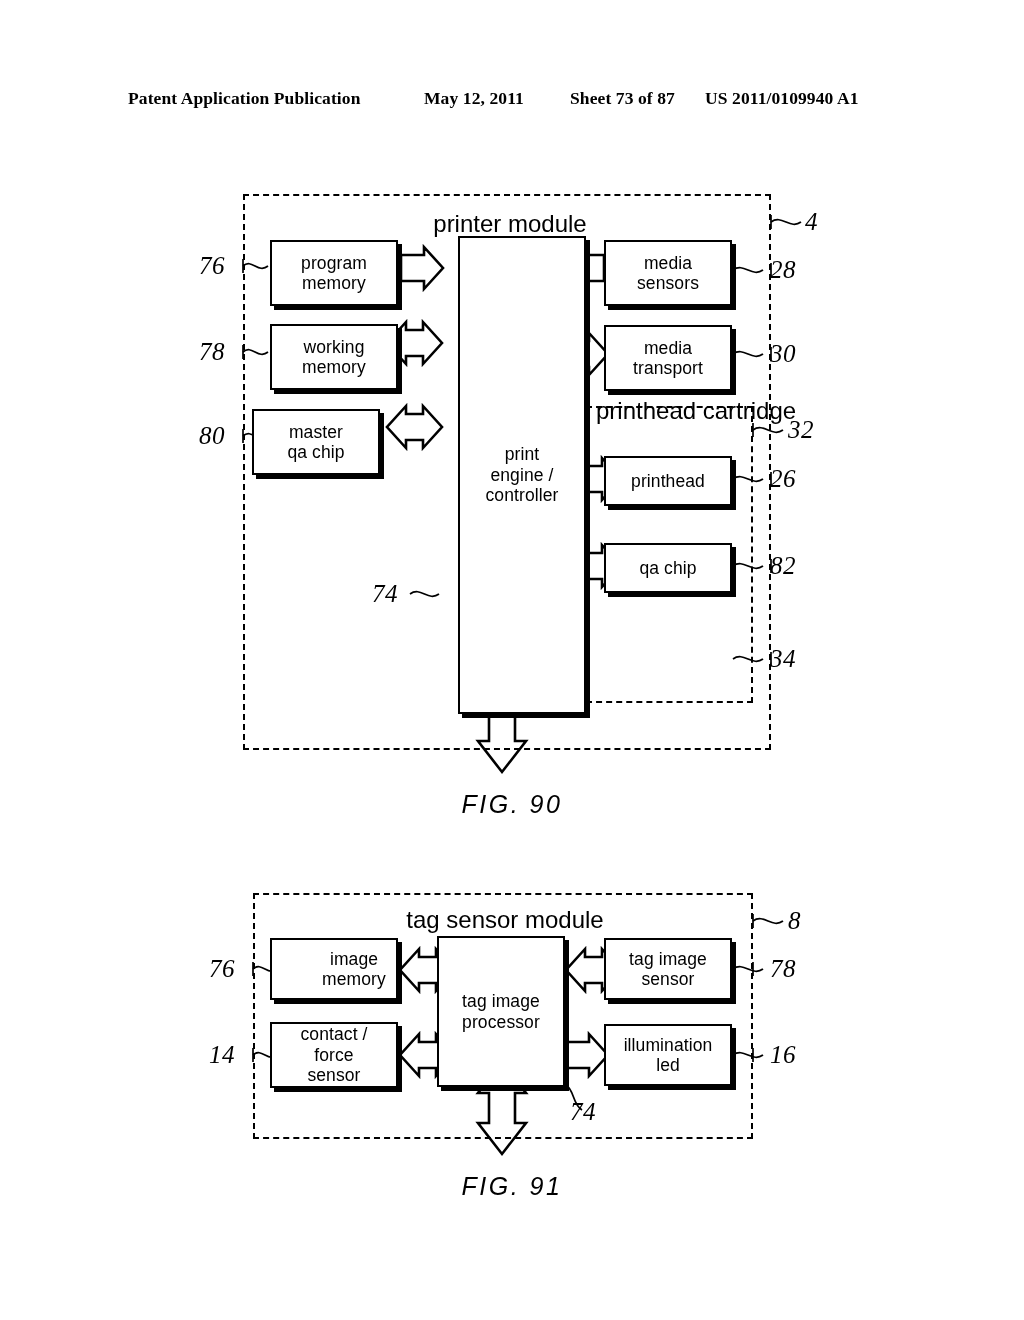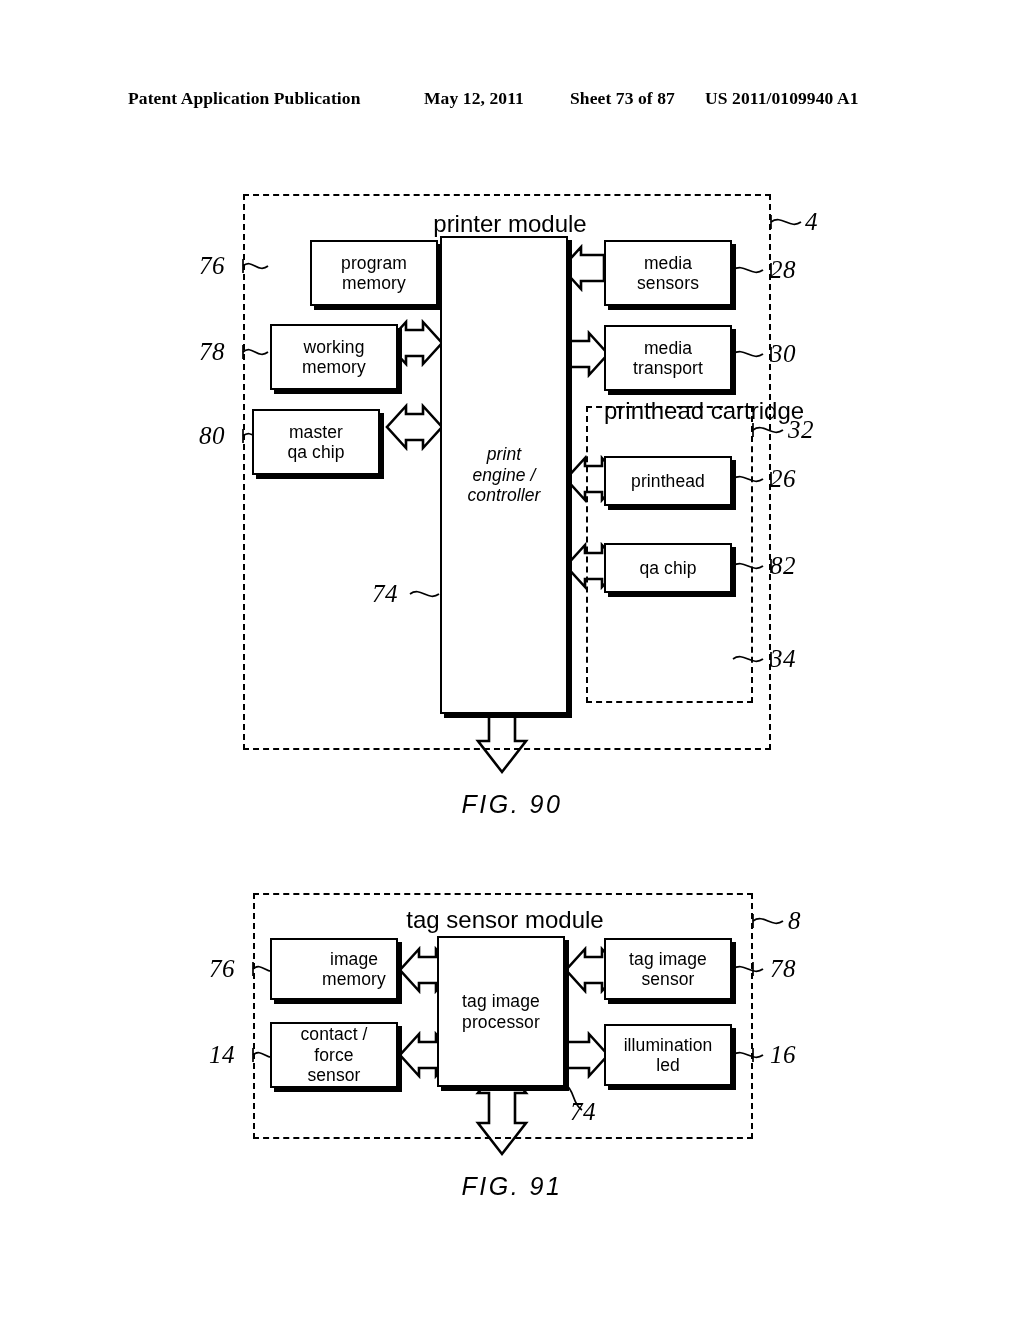--- a/index.html
+++ b/index.html
@@ -74,21 +74,21 @@
   <span class="hdr-sheet">Sheet 73 of 87</span>
   <span class="hdr-num">US 2011/0109940 A1</span>
 </div>
 
 <div class="fig">
 
   <div class="dashbox" style="left:243px;top:194px;width:528px;height:556px;"></div>
   <div class="dashbox" style="left:586px;top:406px;width:167px;height:297px;"></div>
 
   <div class="modlabel" style="left:400px;top:210px;width:220px;">printer module</div>
-  <div class="modlabel" style="left:596px;top:397px;width:150px;margin-left:8px;">
+  <div class="modlabel" style="left:596px;top:397px;width:150px;">
     <div>printhead cartridge</div>
   </div>
 
   <svg width="1024" height="860">
     <g fill="#fff" stroke="#000" stroke-width="2.6" stroke-linejoin="miter">
 
       <polygon points="401,255 424,255 424,247 443,268 424,289 424,281 401,281"></polygon>
 
       <polygon points="406,330 423,330 423,322 442,343 423,364 423,356 406,356 406,364 387,343 406,322"></polygon>
 
@@ -129,29 +129,29 @@
       <path d="M771,347 L771,361"></path>
       <path d="M771,472 L771,486"></path>
       <path d="M771,559 L771,573"></path>
       <path d="M771,652 L771,666"></path>
       <path d="M243,259 L243,273"></path>
       <path d="M243,345 L243,359"></path>
       <path d="M243,429 L243,443"></path>
     </g>
   </svg>
 
-  <div class="box tall" style="left:440px;top:236px;width:128px;height:478px;font-style:italic;">
+  <div class="box tall" style="left:458px;top:236px;width:128px;height:478px;">
     <div>
       <div>print</div>
       <div>engine /</div>
       <div>controller</div>
     </div>
   </div>
 
-  <div class="box" style="left:270px;top:240px;width:128px;height:66px;margin-left:40px;">
+  <div class="box" style="left:270px;top:240px;width:128px;height:66px;">
     <div>
       <div>program</div>
       <div>memory</div>
     </div>
   </div>
   <div class="box" style="left:270px;top:324px;width:128px;height:66px;">
     <div>
       <div>working</div>
       <div>memory</div>
     </div>

